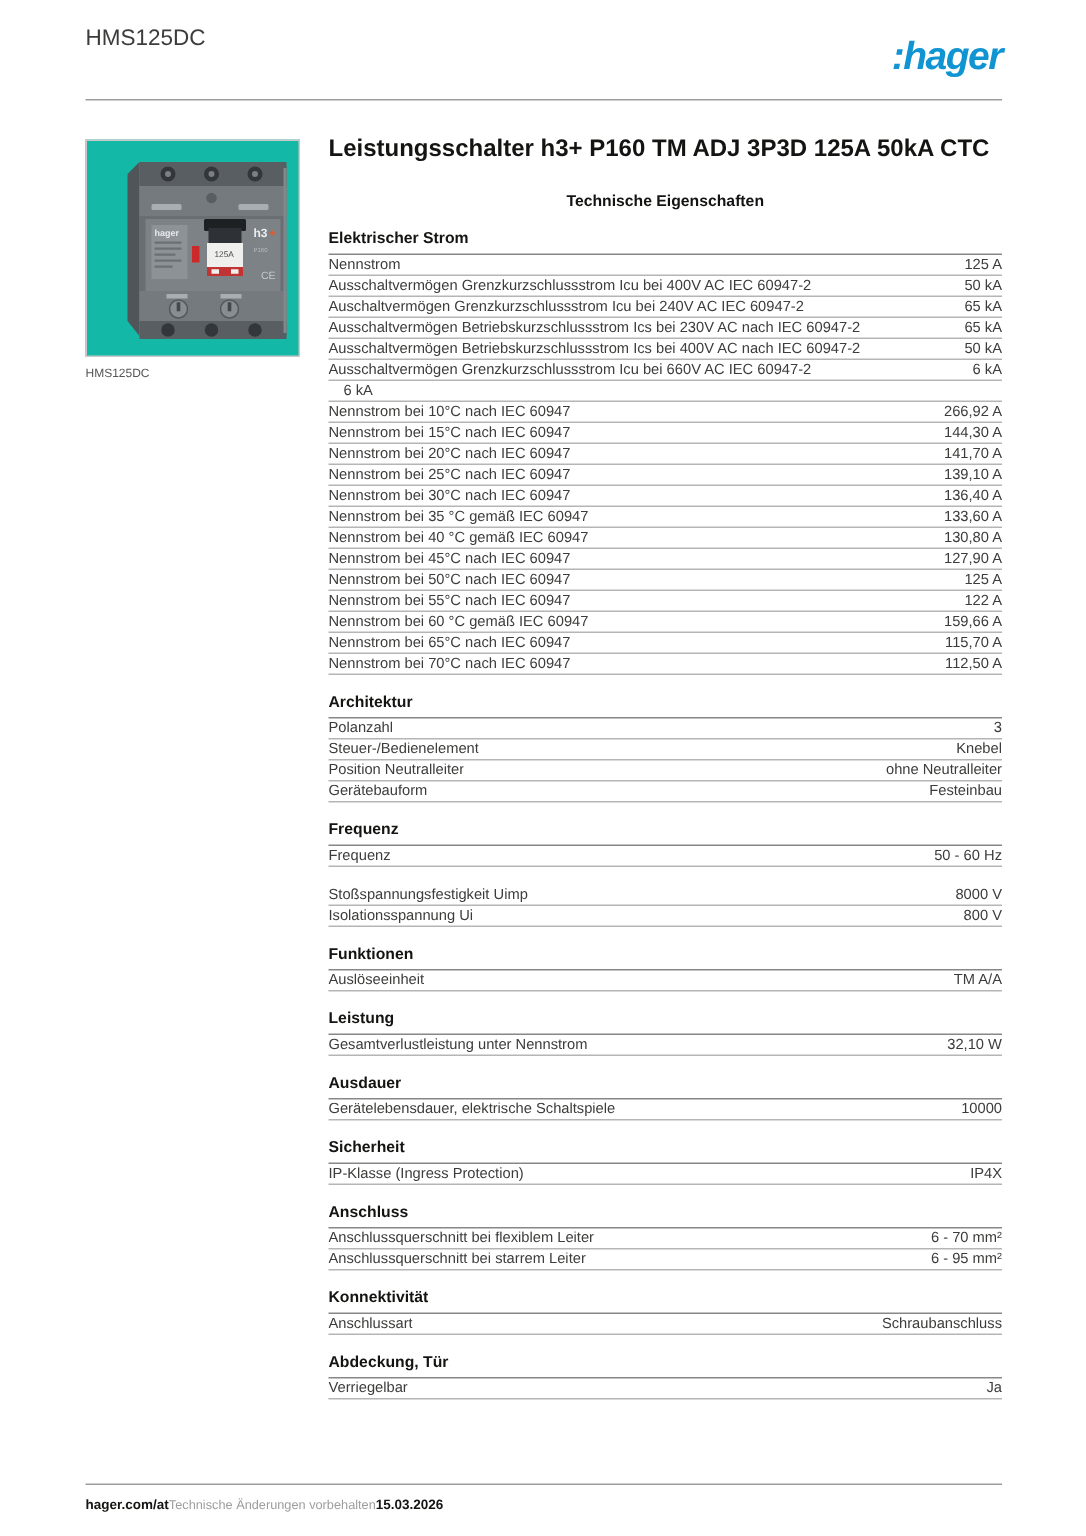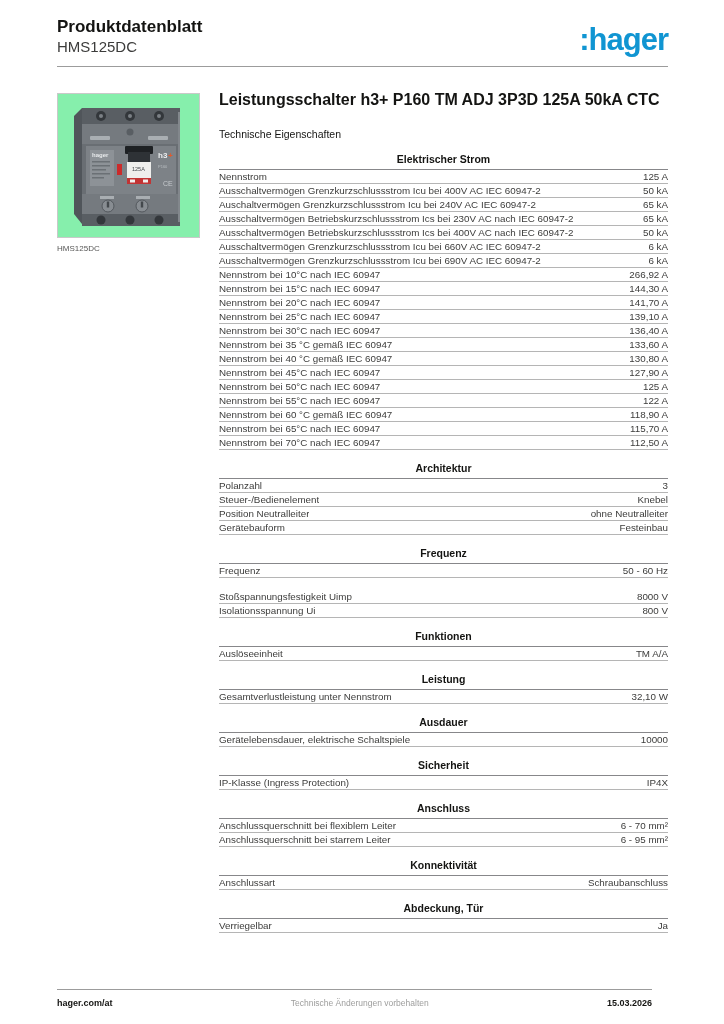--- a/index.html
+++ b/index.html
@@ -13,71 +13,69 @@
     box-sizing:border-box;
   }
   
   .header{
     position:absolute;top:16px;left:57px;right:56px;
     display:flex;justify-content:space-between;align-items:flex-start;
   }
   .doc-type{font-size:17px;font-weight:bold;color:#141412;line-height:1.25;}
   .product-code{font-size:15px;color:#3c3c3b;line-height:1.3;}
   .logo{
-    font-size:31px;font-weight:bold;color:#1095d2;
-    letter-spacing:-1px;line-height:1;margin-top:8px;
+    font-size:26px;font-weight:bold;color:#1095d2;
+    letter-spacing:-1px;line-height:1;margin-top:8px;font-style:italic;
   }
   .header-rule{
     position:absolute;top:66px;left:57px;right:56px;
     border-top:1px solid #9c9c9c;height:0;
   }
   
   .main{position:absolute;top:93px;left:57px;right:56px;display:flex;}
   .left-col{width:144px;flex:none;margin-right:18px;}
   .image-frame{
-    width:141px;height:143px;border:1px solid #c9c9c9;background:#86efac;
-    display:flex;align-items:center;justify-content:center;
+    width:141px;height:143px;border:1px solid #c9c9c9;background:#14b8a6;
+    display:flex;align-items:center;justify-content:flex-end;
   }
   .image-caption{margin-top:6px;font-size:8px;color:#575756;}
   .right-col{flex:1;min-width:0;}
   .product-title{font-size:16px;font-weight:bold;color:#141412;line-height:13px;}
-  .tech-heading{font-size:10.5px;font-weight:normal;color:#141412;line-height:13px;margin-top:22px;}
+  .tech-heading{font-size:10.5px;font-weight:bold;color:#141412;line-height:13px;margin-top:22px;text-align:center;}
   .spec-section{margin-top:12px;}
   .section-heading{
     font-size:10.5px;font-weight:bold;color:#141412;
     margin:0;padding-bottom:3px;line-height:13px;
     border-bottom:1px solid #87878a;
-    text-align:center;
   }
   .spec-row{
     display:flex;justify-content:space-between;align-items:flex-end;
     border-bottom:1px solid #b5b5b5;
     padding:2px 0 1px 0;
     font-size:9.8px;line-height:10px;color:#3c3c3b;
   }
   .spec-label{white-space:nowrap;overflow:hidden;}
   .spec-value{white-space:nowrap;text-align:right;padding-left:10px;}
   
   .footer{
-    position:absolute;left:57px;right:72px;bottom:16px;
+    position:absolute;left:57px;right:56px;bottom:16px;
     border-top:1px solid #9c9c9c;
     padding-top:8px;
-    display:flex;justify-content:space-between;align-items:baseline;
+    display:flex;justify-content:flex-start;align-items:baseline;
   }
   .footer-left,.footer-right{font-size:9px;font-weight:bold;color:#141412;}
   .footer-center{font-size:8.5px;color:#9d9d9c;}
 </style>
 </head>
 <body>
 
 <div class="page">
 
   <div class="header">
     <div>
-      <div class="doc-type">Produktdatenblatt</div>
       <div class="product-code">HMS125DC</div>
     </div>
     <div class="logo">:hager</div>
   </div>
   <div class="header-rule"></div>
 
   <div class="main">
 
     <div class="left-col">
       <div class="image-frame">
@@ -170,21 +168,20 @@
             </div>
             <div class="spec-row">
               <span class="spec-label">Ausschaltvermögen Betriebskurzschlussstrom Ics bei 400V AC nach IEC 60947-2</span>
               <span class="spec-value">50 kA</span>
             </div>
             <div class="spec-row">
               <span class="spec-label">Ausschaltvermögen Grenzkurzschlussstrom Icu bei 660V AC IEC 60947-2</span>
               <span class="spec-value">6 kA</span>
             </div>
             <div class="spec-row">
-              <span class="spec-label">Ausschaltvermögen Grenzkurzschlussstrom Icu bei 690V AC IEC 60947-2</span>
               <span class="spec-value">6 kA</span>
             </div>
             <div class="spec-row">
               <span class="spec-label">Nennstrom bei 10°C nach IEC 60947</span>
               <span class="spec-value">266,92 A</span>
             </div>
             <div class="spec-row">
               <span class="spec-label">Nennstrom bei 15°C nach IEC 60947</span>
               <span class="spec-value">144,30 A</span>
             </div>
@@ -215,21 +212,21 @@
             <div class="spec-row">
               <span class="spec-label">Nennstrom bei 50°C nach IEC 60947</span>
               <span class="spec-value">125 A</span>
             </div>
             <div class="spec-row">
               <span class="spec-label">Nennstrom bei 55°C nach IEC 60947</span>
               <span class="spec-value">122 A</span>
             </div>
             <div class="spec-row">
               <span class="spec-label">Nennstrom bei 60 °C gemäß IEC 60947</span>
-              <span class="spec-value">118,90 A</span>
+              <span class="spec-value">159,66 A</span>
             </div>
             <div class="spec-row">
               <span class="spec-label">Nennstrom bei 65°C nach IEC 60947</span>
               <span class="spec-value">115,70 A</span>
             </div>
             <div class="spec-row">
               <span class="spec-label">Nennstrom bei 70°C nach IEC 60947</span>
               <span class="spec-value">112,50 A</span>
             </div>
           </section>

